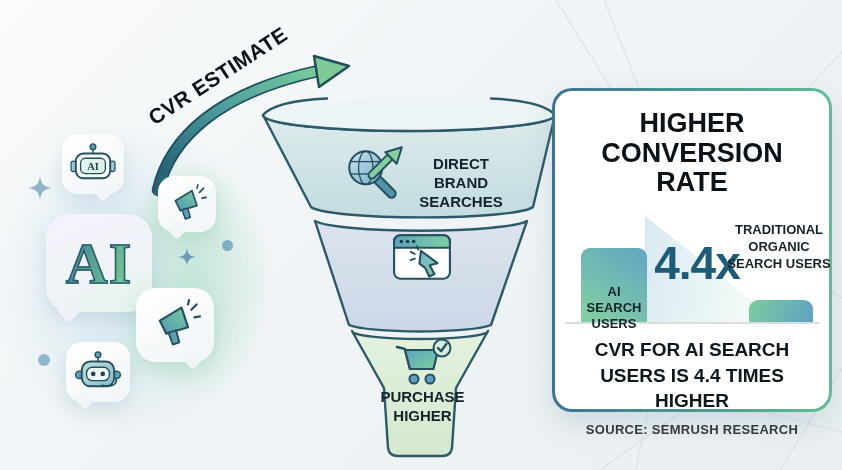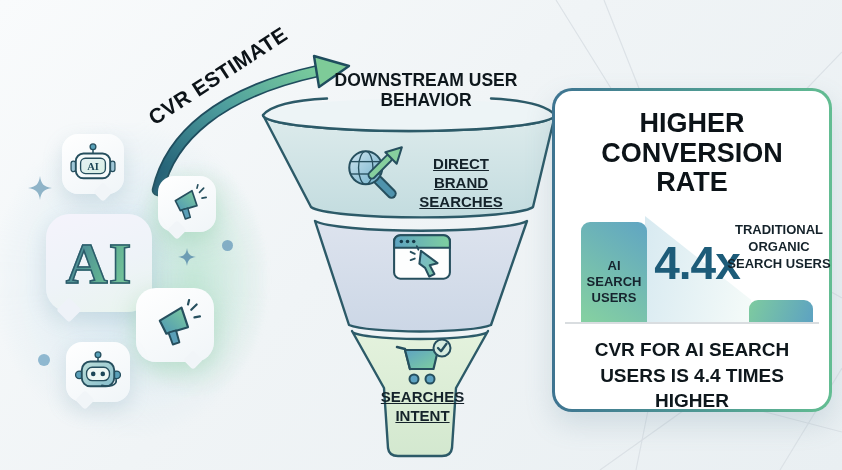--- a/index.html
+++ b/index.html
@@ -59,38 +59,38 @@
   }
   .arrow-svg { left:138px; top:38px; z-index:2; }
 
   
   .funnel-wrap { left:255px; top:85px; width:312px; height:378px; z-index:2; }
   .funnel-title {
     left:332px; top:70px; width:188px; z-index:3; text-align:center;
     font-size:17.5px; font-weight:bold; line-height:1.16; color:#0e171c;
   }
   .f-label { position:absolute; text-align:center; font-weight:bold;
-    font-size:15px; line-height:1.25; color:#14222a; z-index:3;text-decoration:underline; }
+    font-size:15px; line-height:1.25; color:#14222a; z-index:3; }
   .f-icon { position:absolute; z-index:3; }
 
   
   .card {
     left:552px; top:88px; width:280px; height:324px; z-index:4;
     border-radius:20px; border:3px solid transparent;
     background:linear-gradient(#ffffff,#ffffff) padding-box,
                linear-gradient(90deg,#3e7491 0%,#4f9a93 55%,#63bd92 100%) border-box;
     box-shadow:0 12px 28px rgba(90,130,150,.20);
   }
   .card-title {
     margin:18px 20px 0; text-align:center;
     font-size:27px; font-weight:bold; line-height:1.1; color:#0c1318;
   }
   .comparison { position:relative; margin:10px 14px 0; height:114px; }
   .bar { position:absolute; bottom:0; border-radius:9px 9px 0 0; }
-  .bar-left { left:12px; width:66px; height:100px;
+  .bar-left { left:12px; width:66px; height:74px;
     background:linear-gradient(215deg,#60a5c3 0%,#84cfa2 95%); }
   .bar-right { left:180px; width:64px; height:22px;
     background:linear-gradient(110deg,#7ecb9f 0%,#5da2c2 100%); }
   .bar-left-label { position:absolute; left:0; right:0; top:36px;
     text-align:center; font-size:13px; font-weight:bold; line-height:1.22; color:#16242e; }
   .wash { position:absolute; left:76px; bottom:0; width:106px; height:106px;
     clip-path:polygon(0 0, 100% 79%, 100% 100%, 0 100%);
     background:linear-gradient(100deg, rgba(168,208,224,.45), rgba(208,236,226,.22)); }
   .multiplier { position:absolute; left:60px; width:136px; bottom:32px;
     text-align:center; font-size:46px; font-weight:bold; letter-spacing:-1px; color:#1d5c79; }
@@ -296,35 +296,35 @@
             <stop offset="1" stop-color="#7ecf9f"></stop>
           </linearGradient>
         </defs>
       <path d="M4 9 L12 11 L17 31" fill="none" stroke="#264f5e" stroke-width="2.5" stroke-linecap="round" stroke-linejoin="round"></path>
       <path d="M12 12 L45 12 L40.5 31 L17 31 Z" fill="url(#ctg)" stroke="#264f5e" stroke-width="2.2" stroke-linejoin="round"></path>
       <circle cx="21" cy="41" r="4.5" fill="#5ea3c2" stroke="#264f5e" stroke-width="2"></circle>
       <circle cx="37" cy="41" r="4.5" fill="#5ea3c2" stroke="#264f5e" stroke-width="2"></circle>
       <circle cx="49" cy="10" r="8.5" fill="#d6ecdf" stroke="#264f5e" stroke-width="2"></circle>
       <path d="M45 10 L48 13.2 L53.5 5.8" fill="none" stroke="#264f5e" stroke-width="2.3" stroke-linecap="round" stroke-linejoin="round"></path>
     </svg>
-    <div class="f-label" style="left:105px;top:303px;width:125px;">SEARCHES INTENT</div>
-  </div>
-
-  <div class="abs funnel-title">DOWNSTREAM USER BEHAVIOR</div>
+    <div class="f-label" style="left:105px;top:303px;width:125px;">PURCHASE HIGHER</div>
+  </div>
+
 
   <div class="abs card">
     <div class="card-title">HIGHER CONVERSION RATE</div>
 
     <div class="comparison">
       <div class="wash"></div>
       <div class="bar bar-left">
         <div class="bar-left-label">AI SEARCH USERS</div>
       </div>
       <div class="multiplier">4.4x</div>
       <div class="right-bar-label">TRADITIONAL ORGANIC SEARCH USERS</div>
       <div class="bar bar-right"></div>
     </div>
 
     <div class="divider"></div>
     <div class="conclusion">CVR FOR AI SEARCH USERS IS 4.4 TIMES HIGHER</div>
   </div>
 
+  <div class="abs source">SOURCE: SEMRUSH RESEARCH</div>
 </div>
 
 </body></html>

